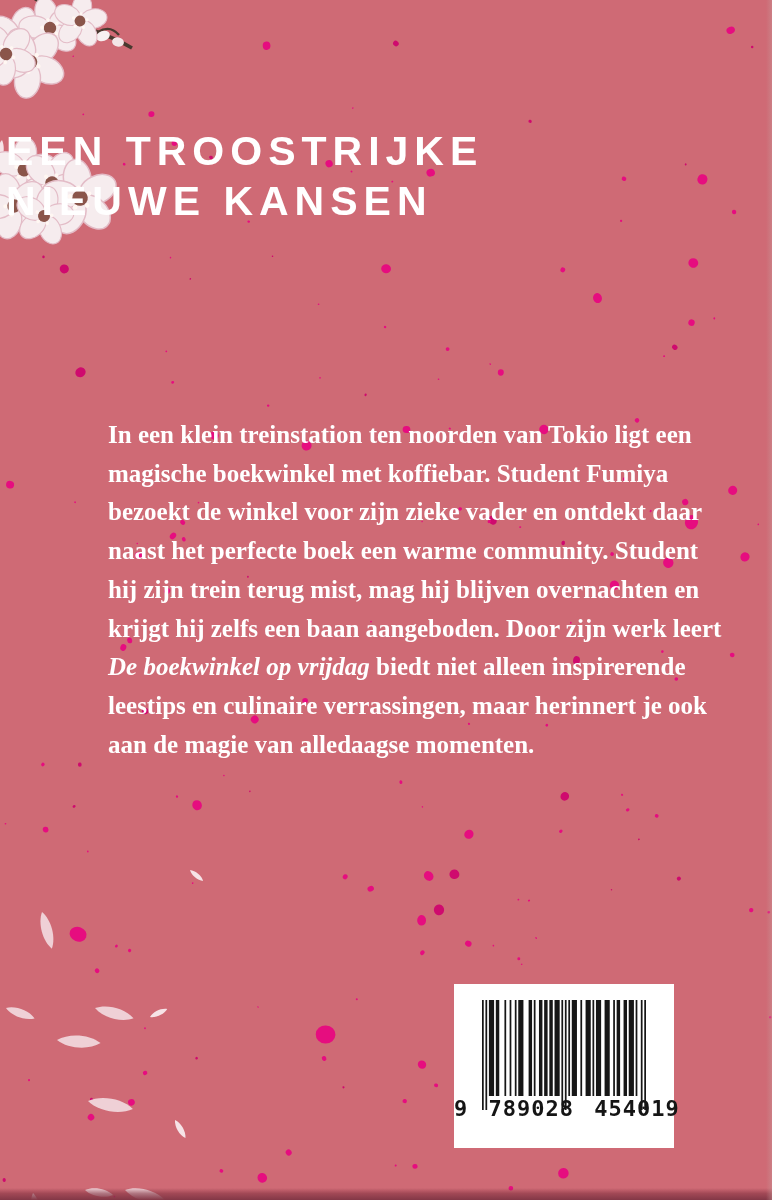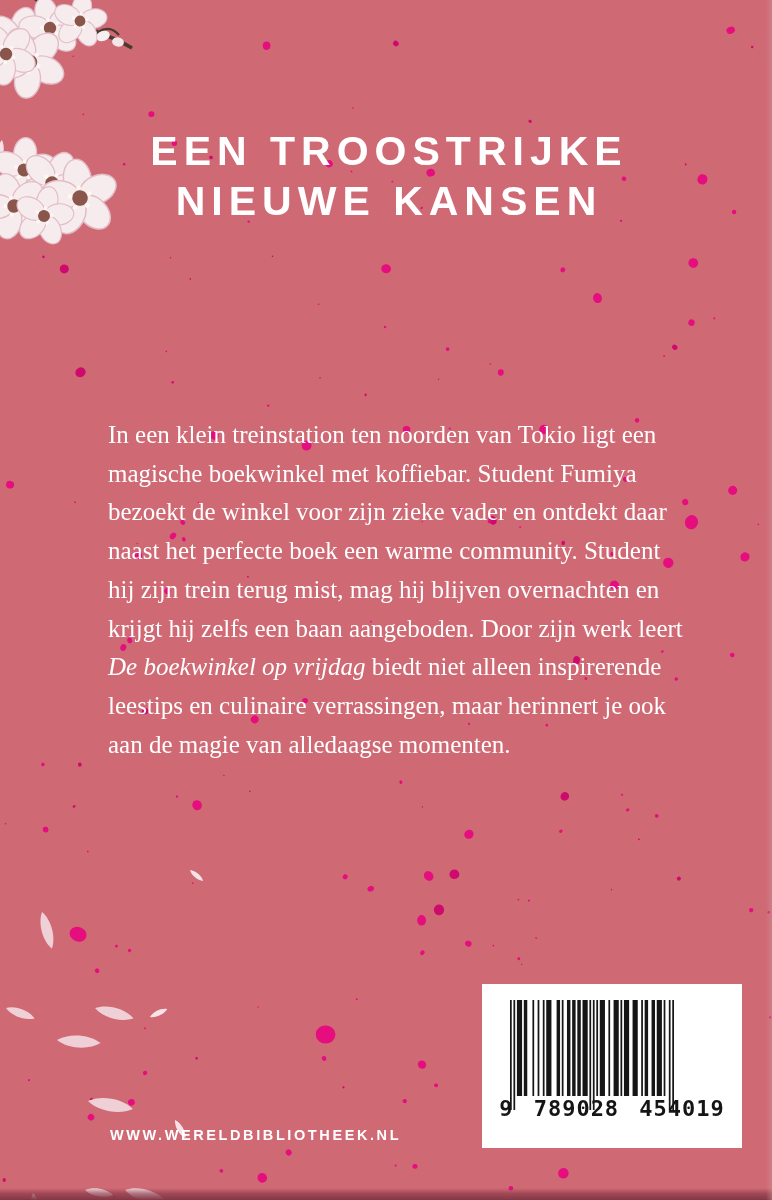--- a/index.html
+++ b/index.html
@@ -7,54 +7,54 @@
     position:relative;
     width:772px;height:1200px;
     overflow:hidden;
     background:var(--bg,#cf6a75);
     font-family:"Liberation Sans",sans-serif;
   }
   .layer{position:absolute;left:0;top:0;pointer-events:none;}
   
   .tagline{
     position:absolute;left:0;right:0;top:126px;
-    text-align:center;z-index:3;
+    text-align:left;z-index:3;
   }
   .tagline-line{
     color:var(--text,#ffffff);
     font-family:"Liberation Sans",sans-serif;
     font-weight:700;
     font-size:41px;
     line-height:50px;
     letter-spacing:6px;
     text-indent:6px; 
     white-space:nowrap;
   }
   
   .blurb{
     position:absolute;left:108px;top:416px;width:600px;z-index:3;
     color:var(--text,#ffffff);
     font-family:"Liberation Serif","DejaVu Serif",serif;
     font-size:25px;
     line-height:38.7px;
   }
-  .blurb-line{white-space:nowrap;}
+  .blurb-line{white-space:nowrap;font-weight:bold;}
   .blurb-line i{font-style:italic;}
   
   .publisher-url{
     position:absolute;left:110px;top:1127px;z-index:3;
     color:var(--text,#ffffff);
     font-weight:700;
     font-size:14.5px;
     letter-spacing:2.6px;
     white-space:nowrap;
   }
   
   .barcode-panel{
-    position:absolute;left:482px;top:984px;width:260px;height:164px;
+    position:absolute;left:454px;top:984px;width:220px;height:164px;
     background:var(--barcode-bg,#ffffff);z-index:4;
   }
   .barcode-bars{position:absolute;left:28px;top:16px;}
   .barcode-number{
     position:absolute;left:0;right:0;top:112px;
     text-align:center;
     color:#151515;
     font-family:"DejaVu Sans Mono",monospace;
     font-size:22px;
     font-weight:700;
@@ -327,21 +327,20 @@
     <div class="blurb-line">magische boekwinkel met koffiebar. Student Fumiya</div>
     <div class="blurb-line">bezoekt de winkel voor zijn zieke vader en ontdekt daar</div>
     <div class="blurb-line">naast het perfecte boek een warme community. Student</div>
     <div class="blurb-line">hij zijn trein terug mist, mag hij blijven overnachten en</div>
     <div class="blurb-line">krijgt hij zelfs een baan aangeboden. Door zijn werk leert</div>
     <div class="blurb-line"><i>De boekwinkel op vrijdag</i><span> biedt niet alleen inspirerende</span></div>
     <div class="blurb-line">leestips en culinaire verrassingen, maar herinnert je ook</div>
     <div class="blurb-line">aan de magie van alledaagse momenten.</div>
   </div>
 
-  <div class="publisher-url">WWW.WERELDBIBLIOTHEEK.NL</div>
 
   <div class="barcode-panel">
     <svg class="barcode-bars" id="barcodeBars" width="164" height="110">
         <rect x="0.00" y="0" width="1.73" height="110" fill="#161616"></rect>
         <rect x="3.45" y="0" width="1.73" height="110" fill="#161616"></rect>
         <rect x="6.91" y="0" width="5.18" height="96" fill="#161616"></rect>
         <rect x="13.81" y="0" width="3.45" height="96" fill="#161616"></rect>
         <rect x="22.44" y="0" width="1.73" height="96" fill="#161616"></rect>
         <rect x="27.62" y="0" width="1.73" height="96" fill="#161616"></rect>
         <rect x="32.80" y="0" width="1.73" height="96" fill="#161616"></rect>

